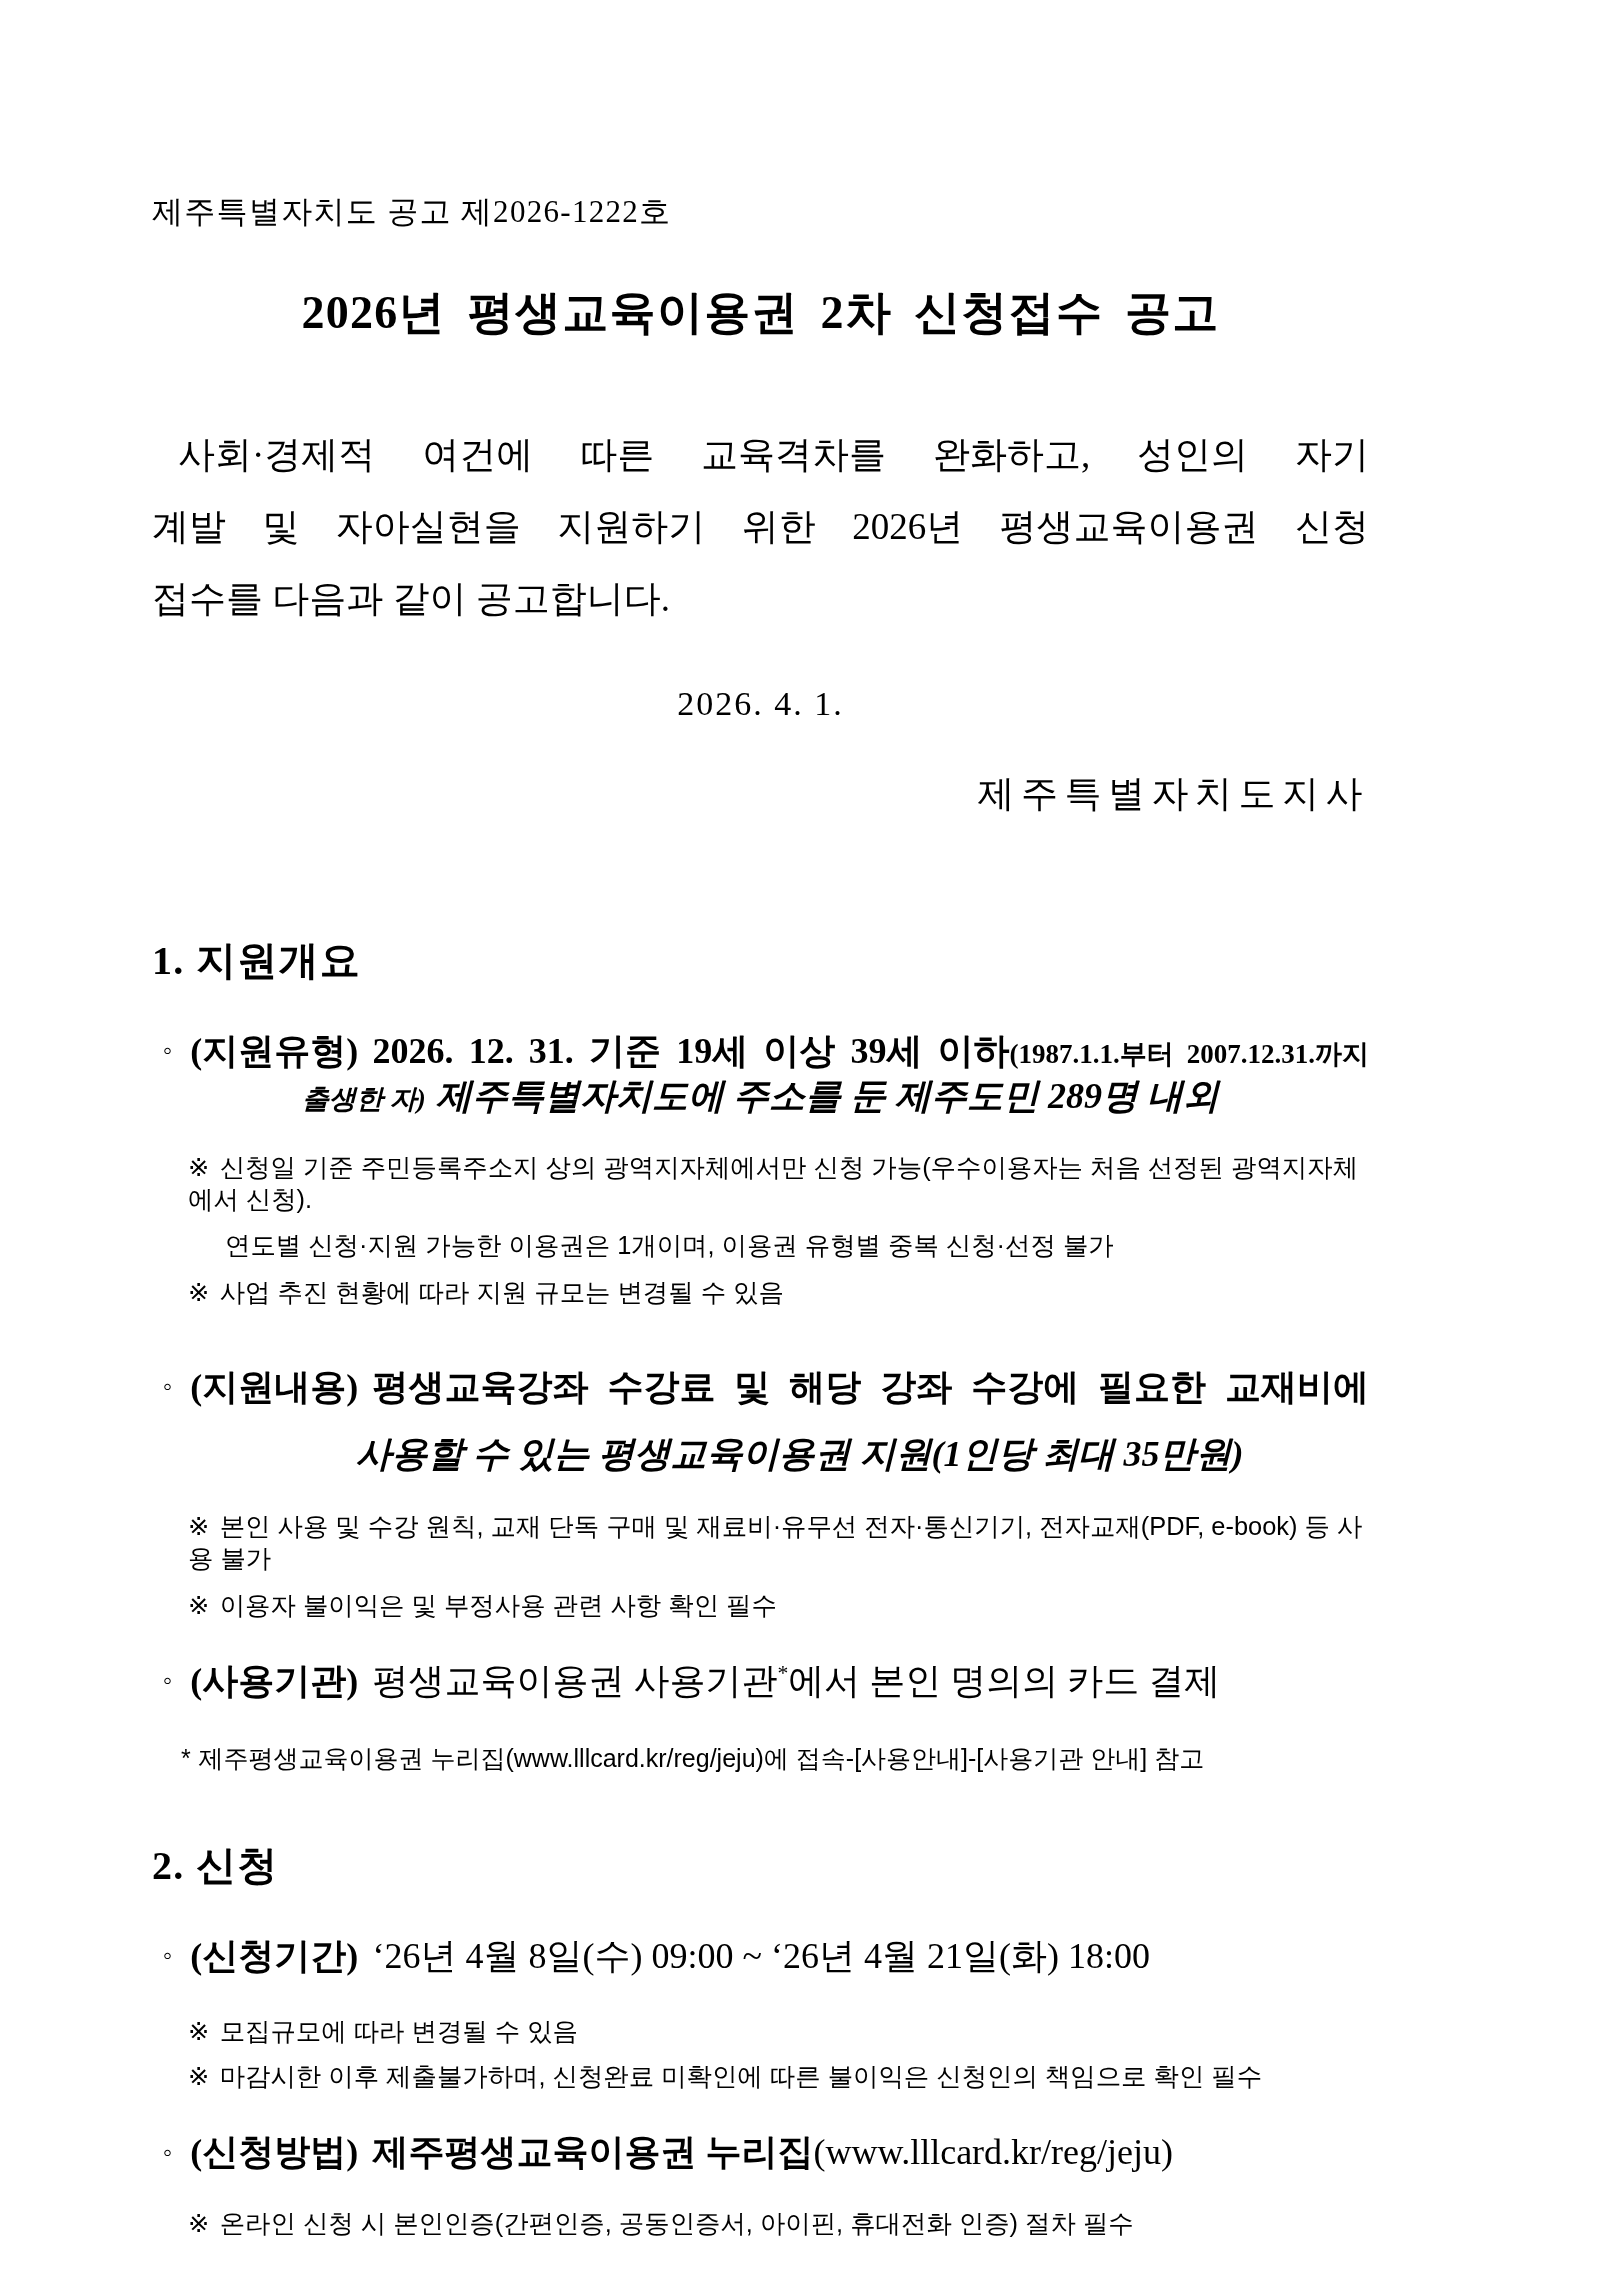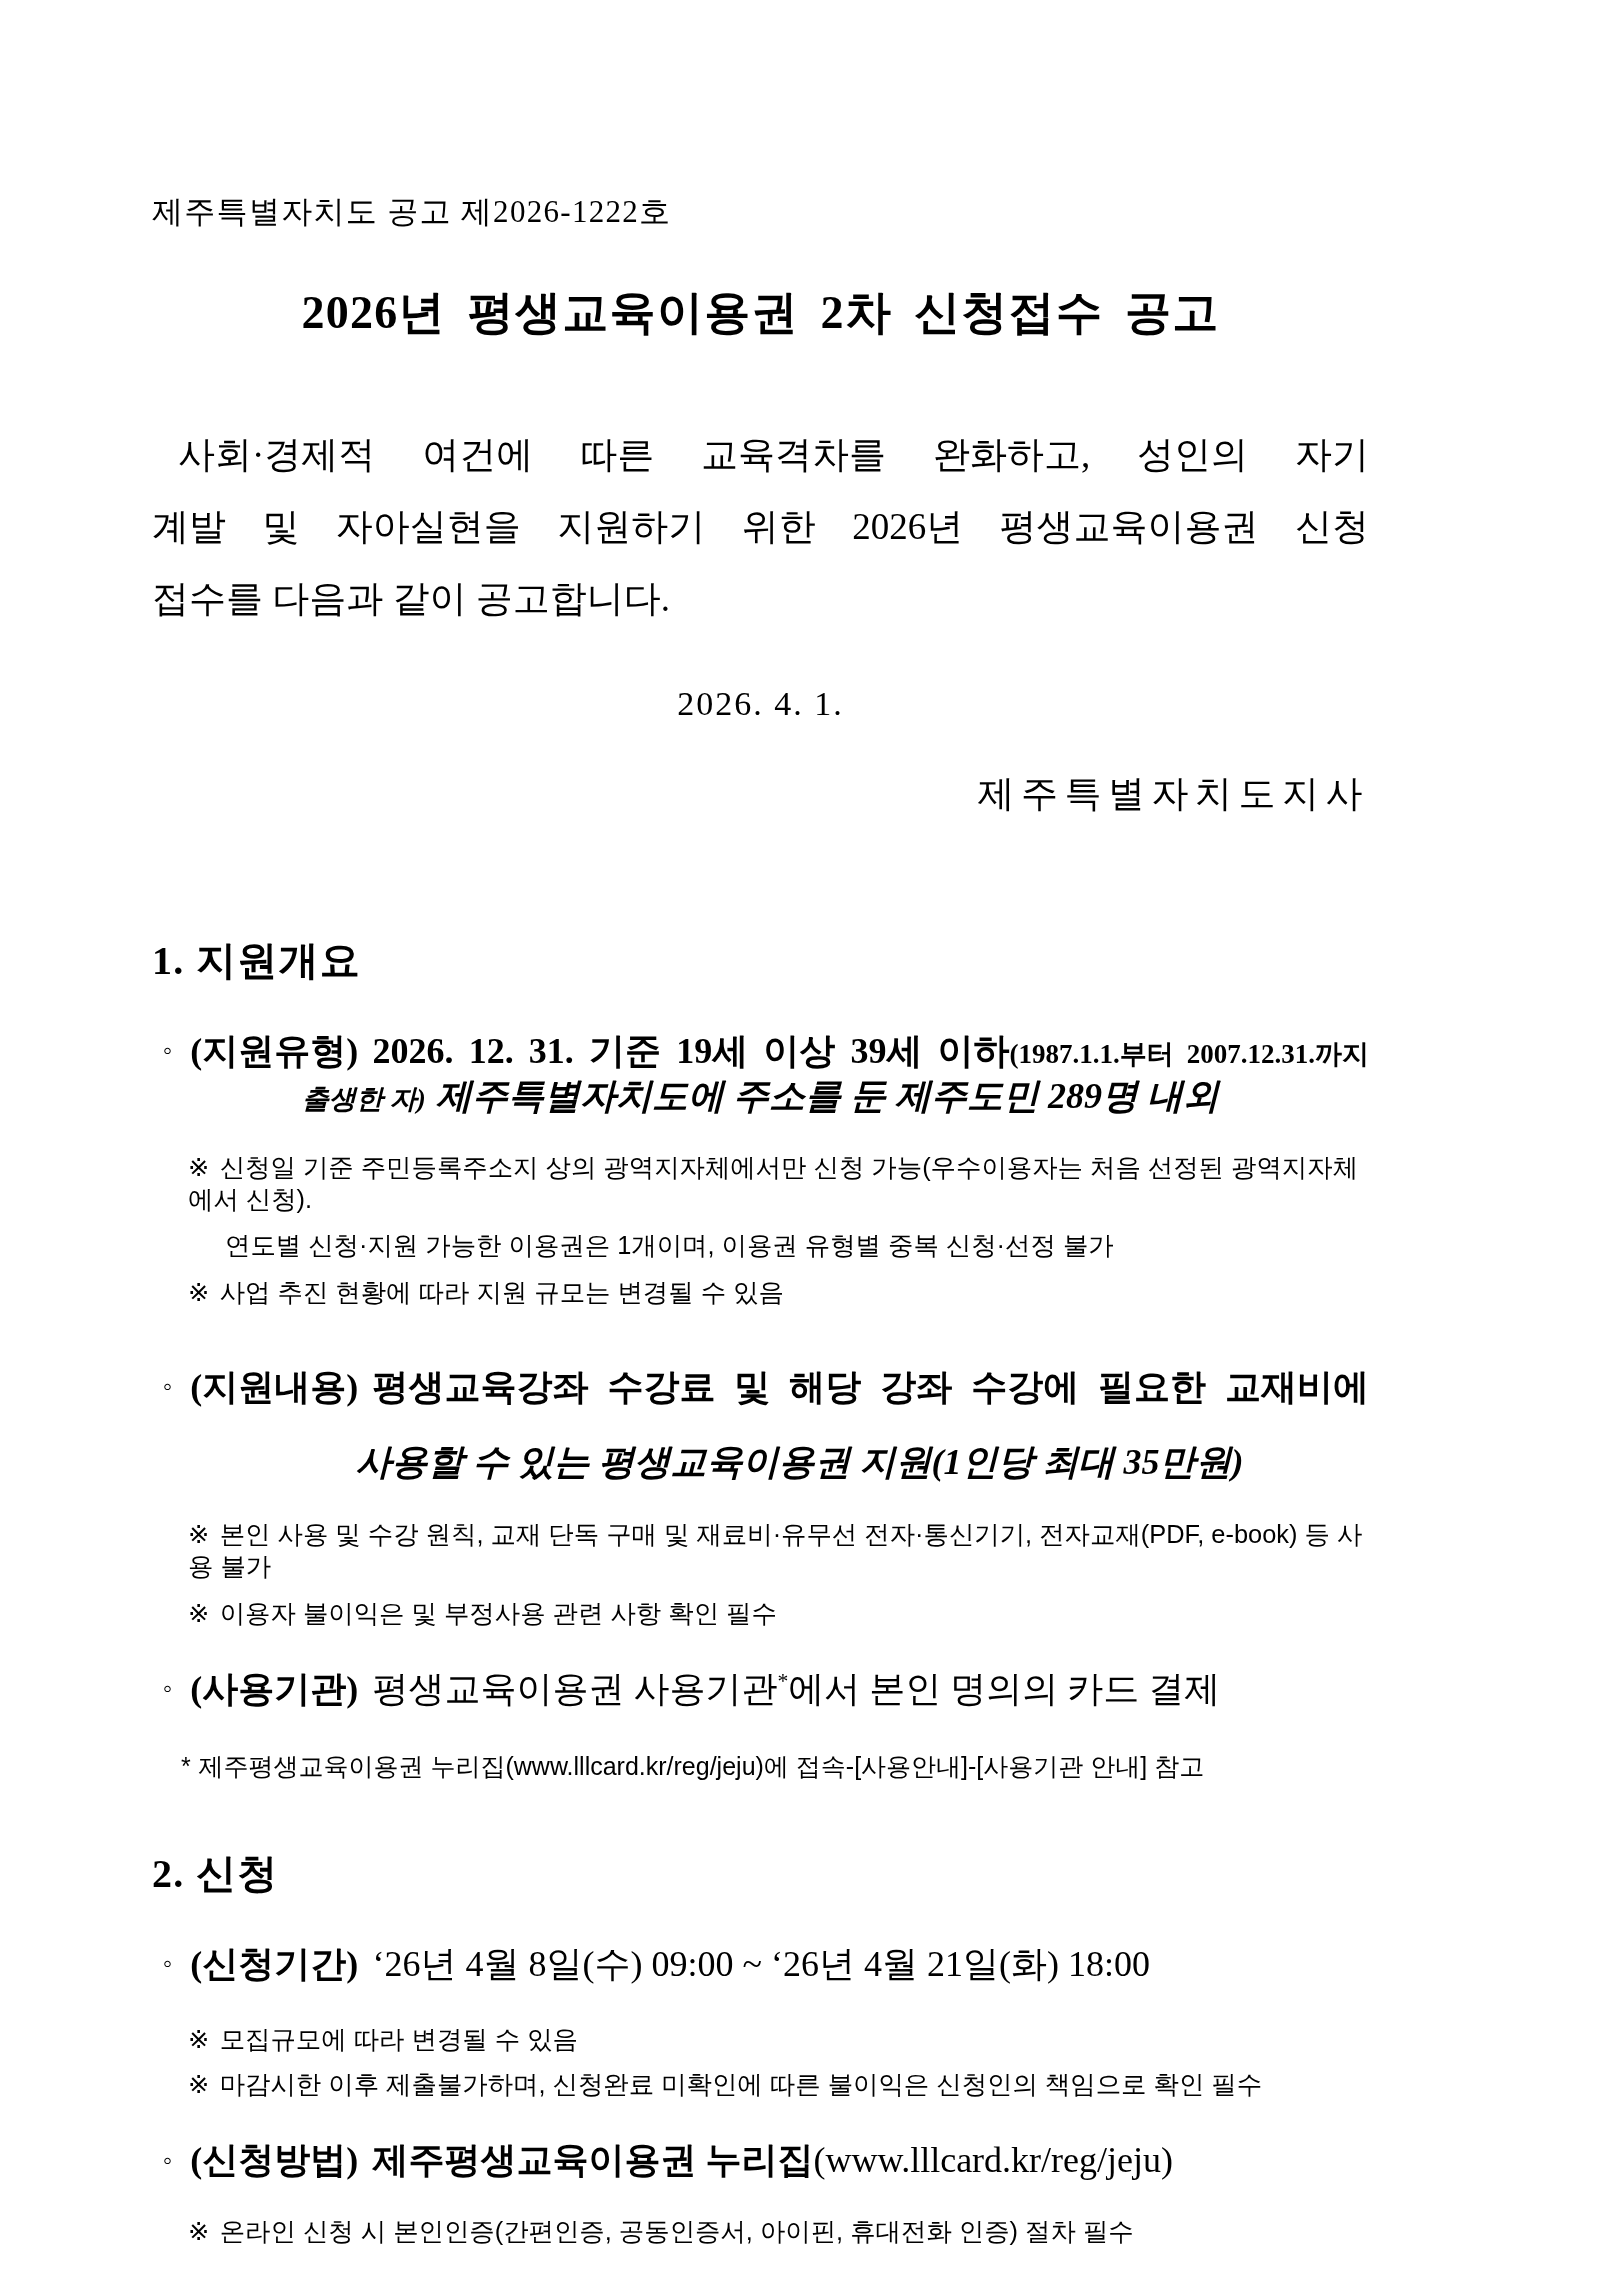--- a/index.html
+++ b/index.html
@@ -48,21 +48,21 @@
   .note.cont{margin-left:73px;}
   .foot{font-size:25px;line-height:1.25;margin-left:29px;
         font-family:"Liberation Sans","DejaVu Sans",sans-serif;}
   .foot .fmark{margin-right:7.8px;}
 
   .mt-b1{margin-top:46px;}
   .mt-n1{margin-top:33px;}
   .mt-n1b{margin-top:14.3px;}
   .mt-n2{margin-top:15.6px;}
   .mt-b2{margin-top:56px;}
-  .mt-b2l2{margin-top:30px;}
+  .mt-b2l2{margin-top:22px;}
   .mt-n3{margin-top:34px;}
   .mt-n4{margin-top:15.6px;}
   .mt-b3{margin-top:37px;}
   .mt-f1{margin-top:39px;}
   .mt-b4{margin-top:46px;}
   .mt-n5{margin-top:37px;}
   .mt-n6{margin-top:13px;}
   .mt-b5{margin-top:38px;}
   .mt-n7{margin-top:33px;}
   .b2l2-shift{margin-left:78px;}

